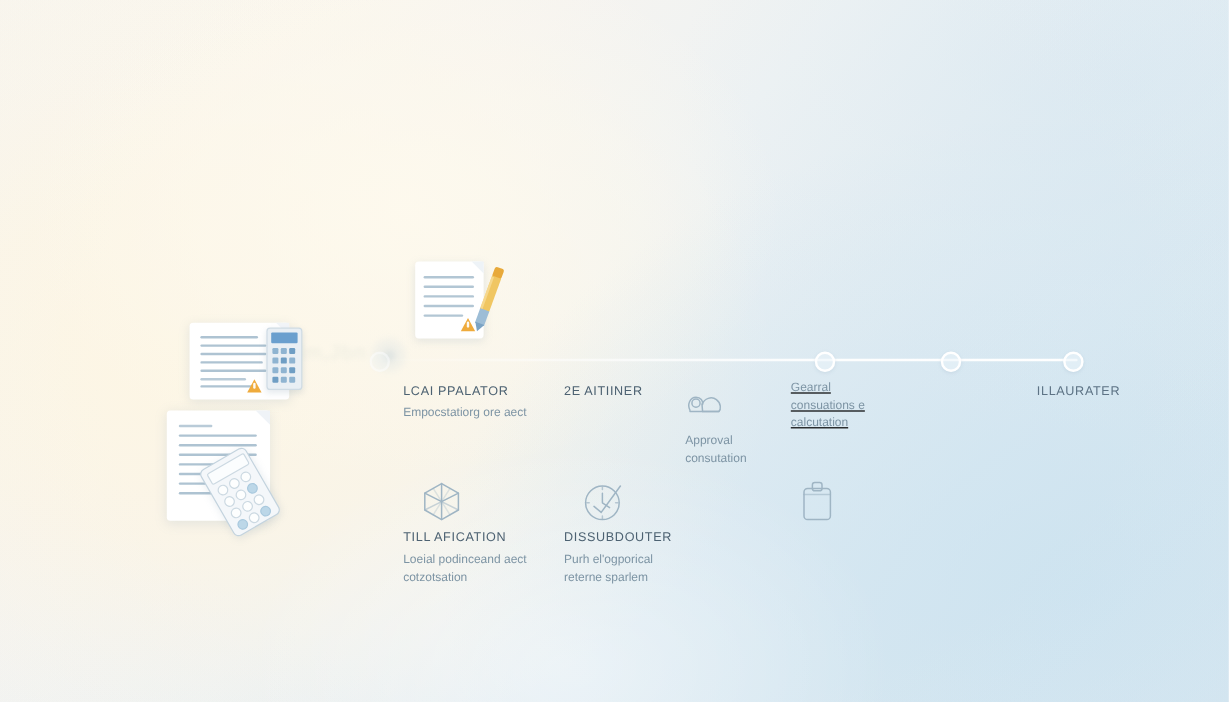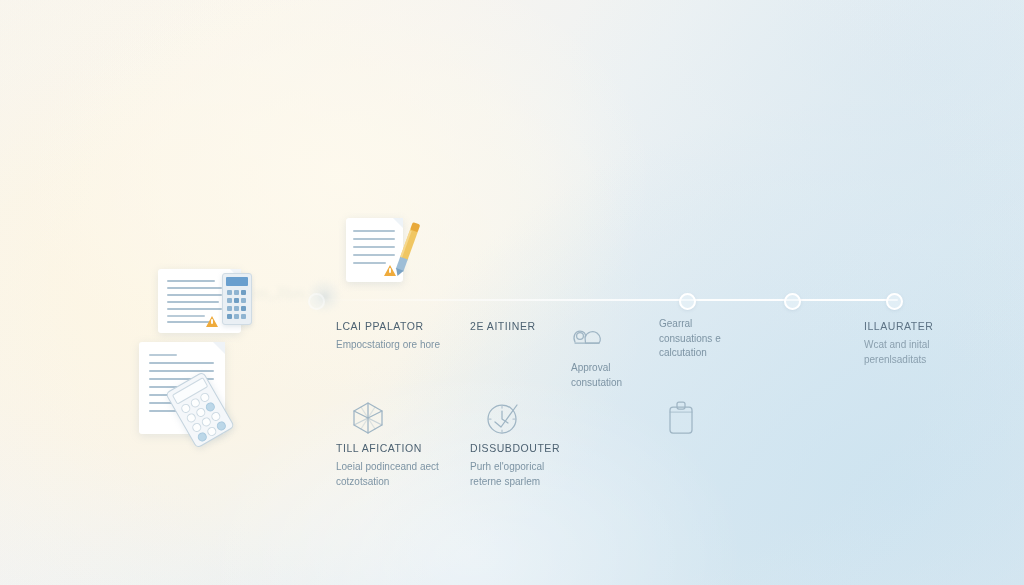--- a/index.html
+++ b/index.html
@@ -457,46 +457,45 @@
   </div>
 
   <div id="timeline-axis"></div>
   <div class="timeline-node faded" style="left:308px;"></div>
   <div class="timeline-node" style="left:679px;"></div>
   <div class="timeline-node" style="left:784px;"></div>
   <div class="timeline-node" style="left:886px;"></div>
 
   <div class="step" style="left:336px; top:320px;">
     <div class="step-title">LCAI PPALATOR</div>
-    <div class="step-desc">Empocstatiorg ore hore</div>
+    <div class="step-desc">Empocstatiorg ore aect</div>
   </div>
 
   <div class="step" style="left:470px; top:320px;">
     <div class="step-title">2E AITIINER</div>
     <div class="step-desc"></div>
   </div>
 
   <div class="step" style="left:571px; top:317px; width:72px;">
     <svg class="step-icon" width="34" height="26" viewBox="0 0 34 26">
       <path class="svg-stroke" d="M4 18 C1.5 13, 4 7, 9 7 C13 7, 15 10, 14.5 13"></path>
       <circle class="svg-stroke" cx="9" cy="12" r="3.4"></circle>
       <path class="svg-stroke" d="M14 13 C16 8, 22 6, 26 9 C30 12, 30 17, 28 19 L14.5 19 Z"></path>
       <path class="svg-stroke" d="M4 19 L28 19"></path>
     </svg>
     <div class="step-title" style="font-weight:400; font-size:10px; letter-spacing:0; color:#7d94a4; line-height:14.5px; white-space:normal;">Approval consutation</div>
   </div>
 
-  <div class="step" style="left:659px; top:317px; width:86px;">
+  <div class="step" style="left:659px; top:317px; width:86px;text-decoration:underline;">
     <div class="step-desc">Gearral consuations e calcutation</div>
   </div>
 
 
   <div class="step dim" style="left:864px; top:320px;">
     <div class="step-title">ILLAURATER</div>
-    <div class="step-desc">Wcat and inital perenlsaditats</div>
   </div>
 
   <div class="step" style="left:336px; top:398px;">
     <svg class="step-icon" width="36" height="36" viewBox="0 0 36 36" style="margin-left:14px;">
       <polygon class="svg-stroke" points="18,3 32,11 32,25 18,33 4,25 4,11"></polygon>
       <path class="svg-stroke" d="M18,3 L18,18 M18,18 L4,11 M18,18 L32,11 M18,18 L18,33"></path>
       <path class="svg-stroke" d="M4,25 L18,18 L32,25" opacity="0.55"></path>
       <path class="svg-stroke" d="M11,7 L25,29 M25,7 L11,29" opacity="0.3"></path>
     </svg>
     <div class="step-title">TILL AFICATION</div>

